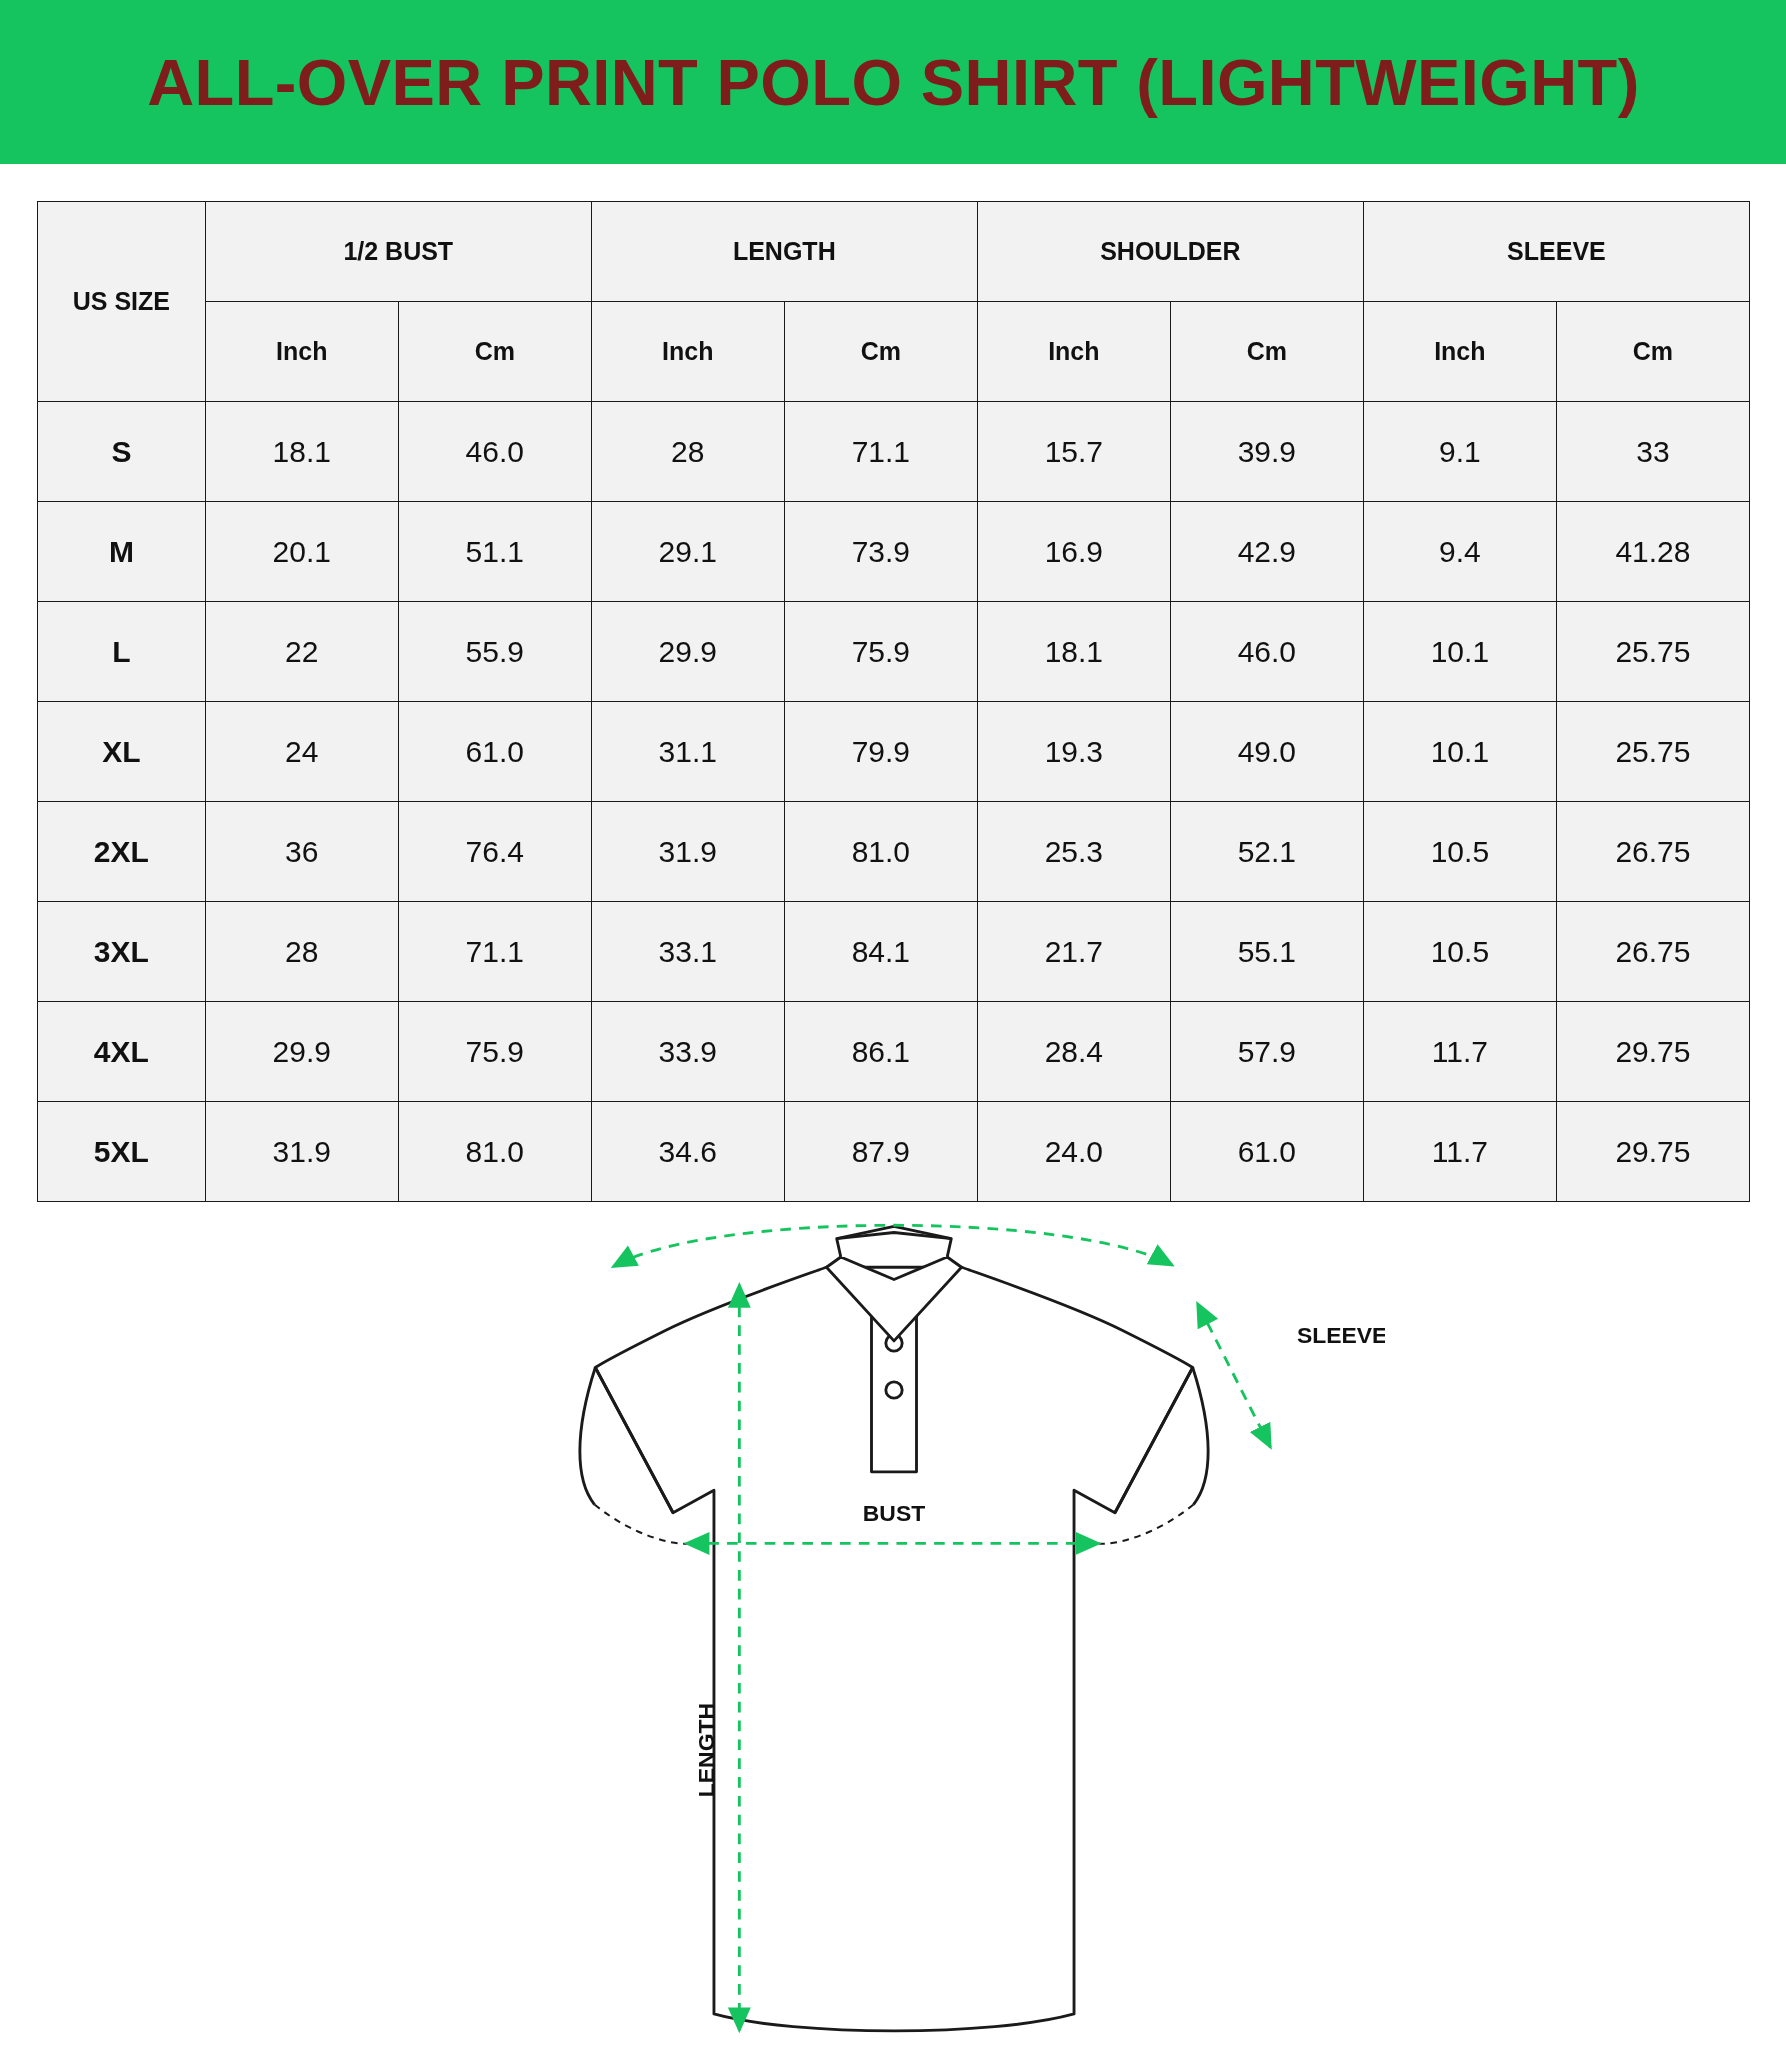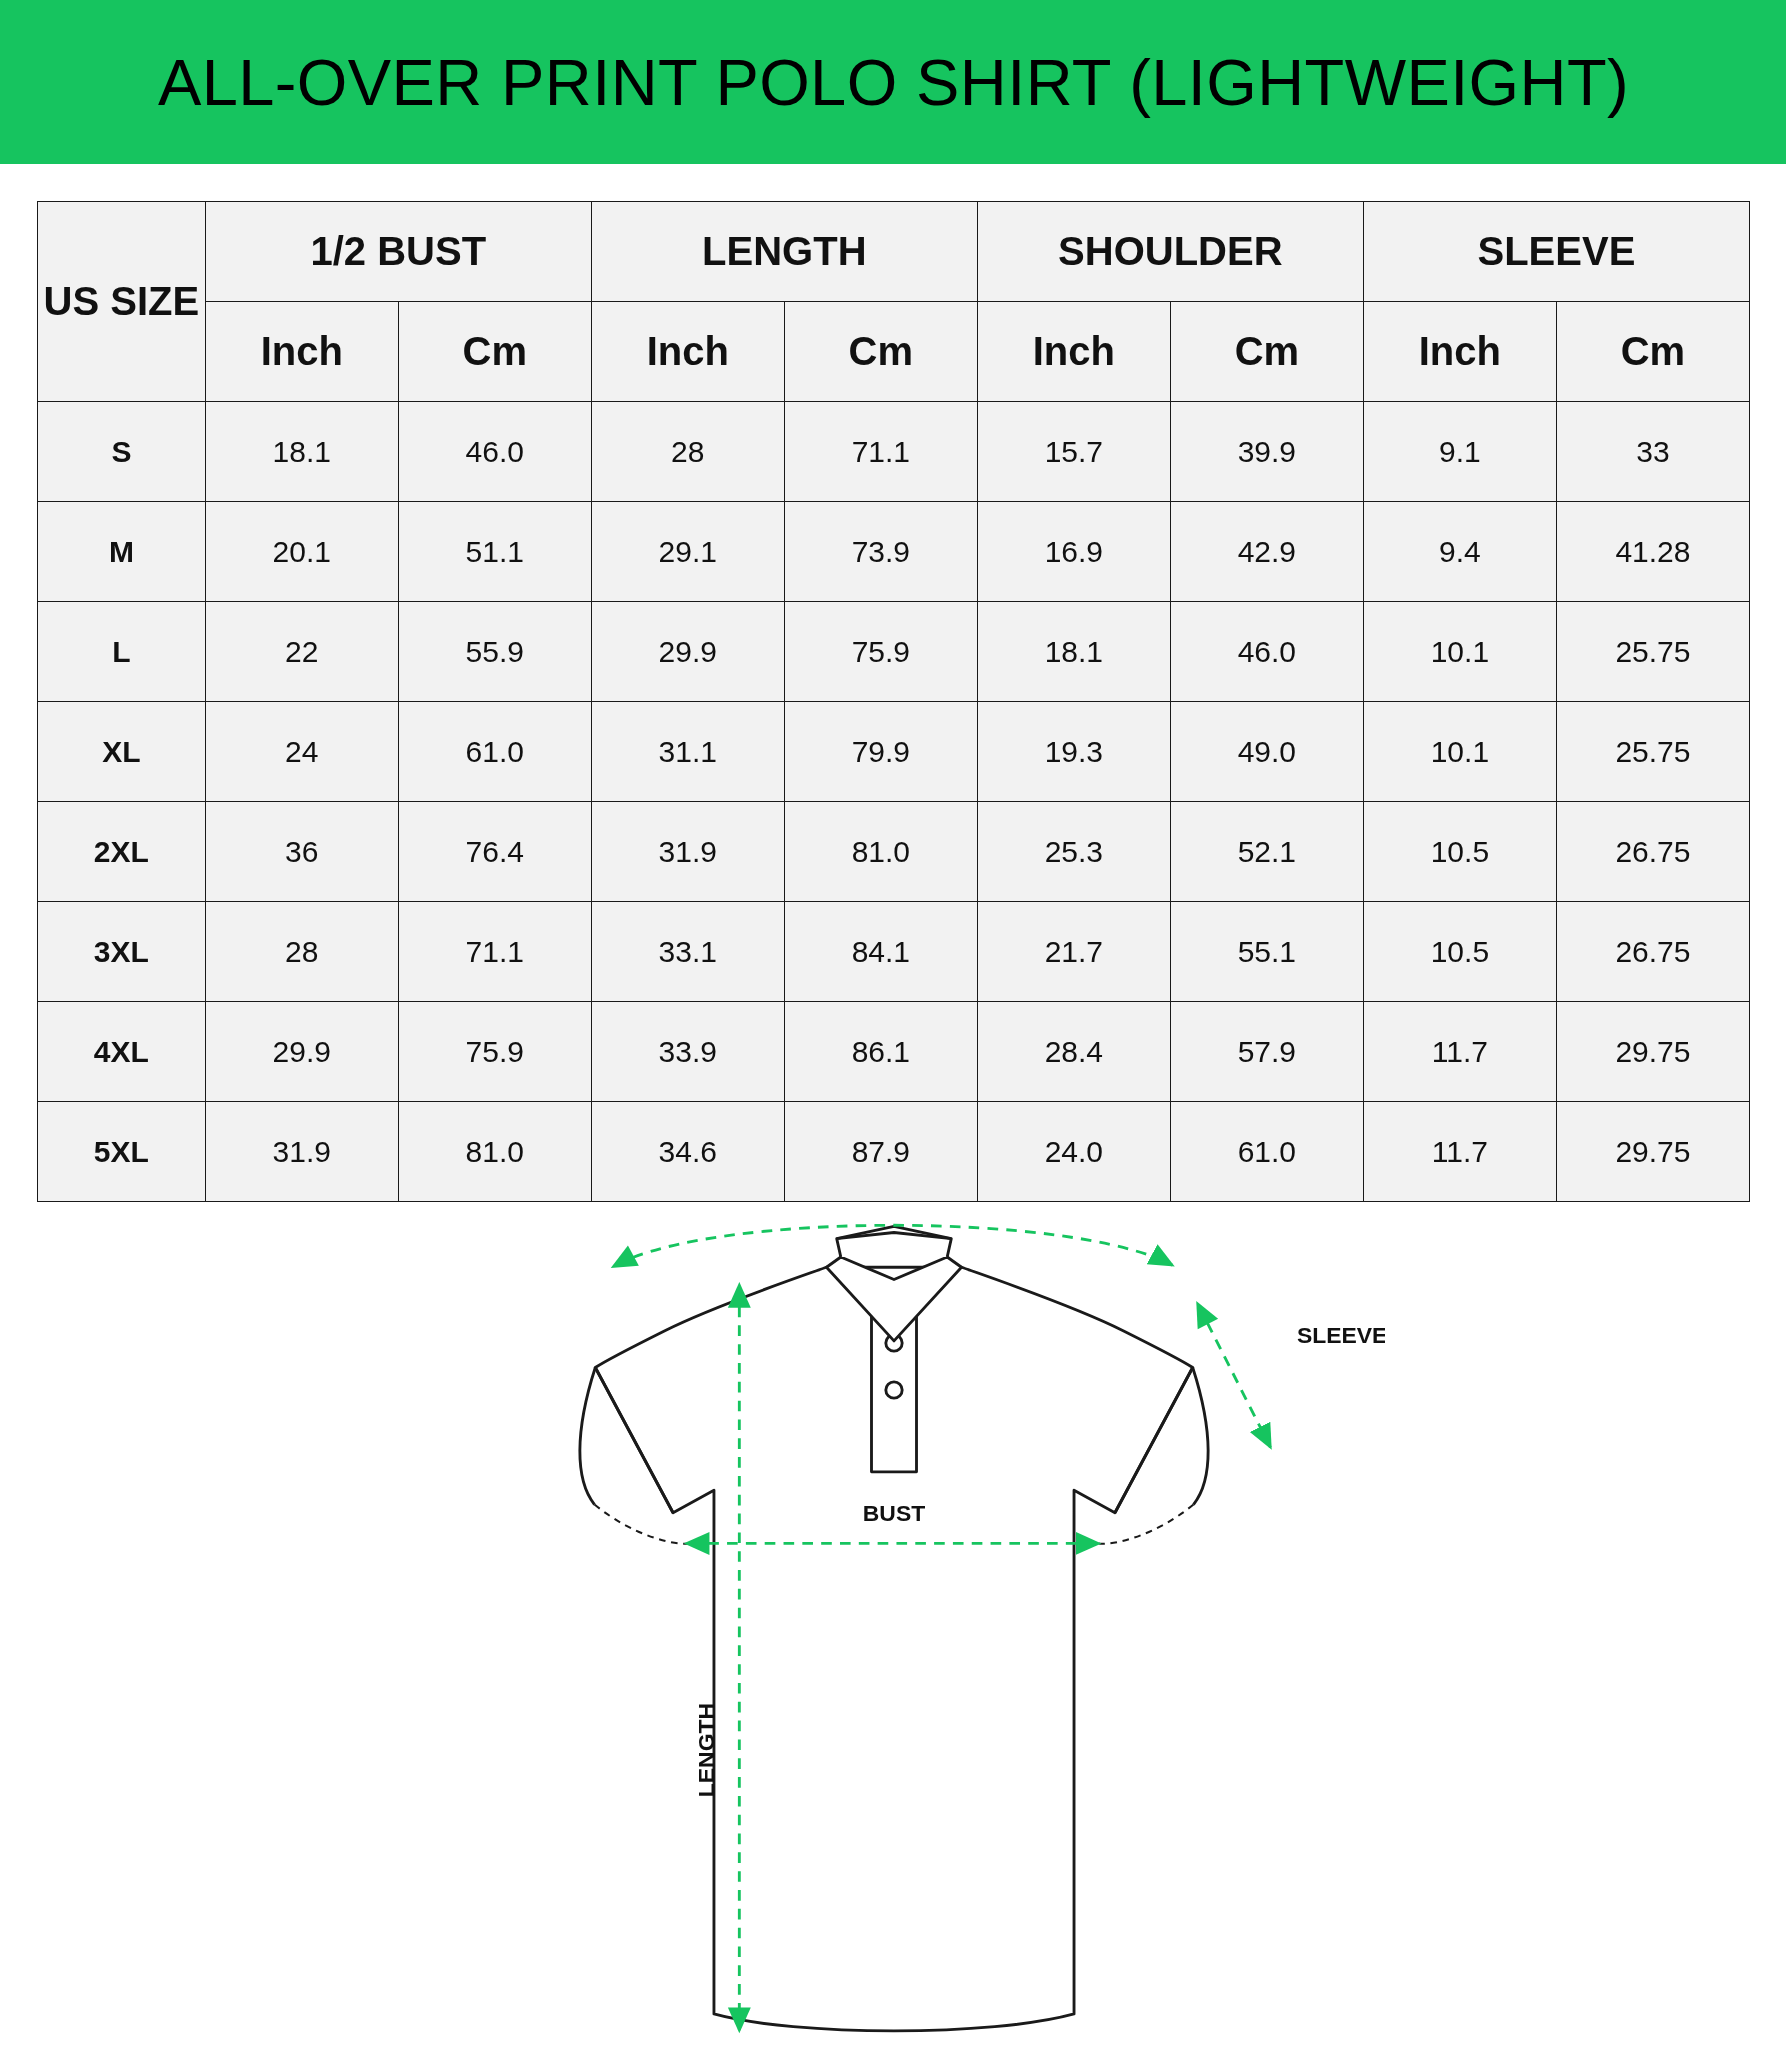--- a/index.html
+++ b/index.html
@@ -18,23 +18,23 @@
   
   .header-banner {
     width: 100%;
     background: #16c45f;
     height: 164px;
     display: flex;
     align-items: center;
     justify-content: center;
   }
   .header-title {
-    color: #000000;
+    color: #7f1d1d;
     font-size: 65px;
-    font-weight: normal;
+    font-weight: bold;
     letter-spacing: 0.4px;
     text-align: left;
     line-height: 1;
     white-space: nowrap;
   }
 
   
   .table-wrap {
     padding: 37px 37px 0 37px;
   }
@@ -49,21 +49,21 @@
     text-align: center;
     vertical-align: middle;
     font-size: 30px;
     color: #111111;
     background: #f2f2f2;
     padding: 0;
     height: 100px;
   }
   table.size-table th {
     font-weight: bold;
-    font-size: 40px;
+    font-size: 25px;
   }
   td.size-label {
     font-weight: bold;
     font-size: 31px;
   }
   .col-us { width: 9.8%; }
   .col-data { width: 11.275%; }
 
   
   .diagram-area {

